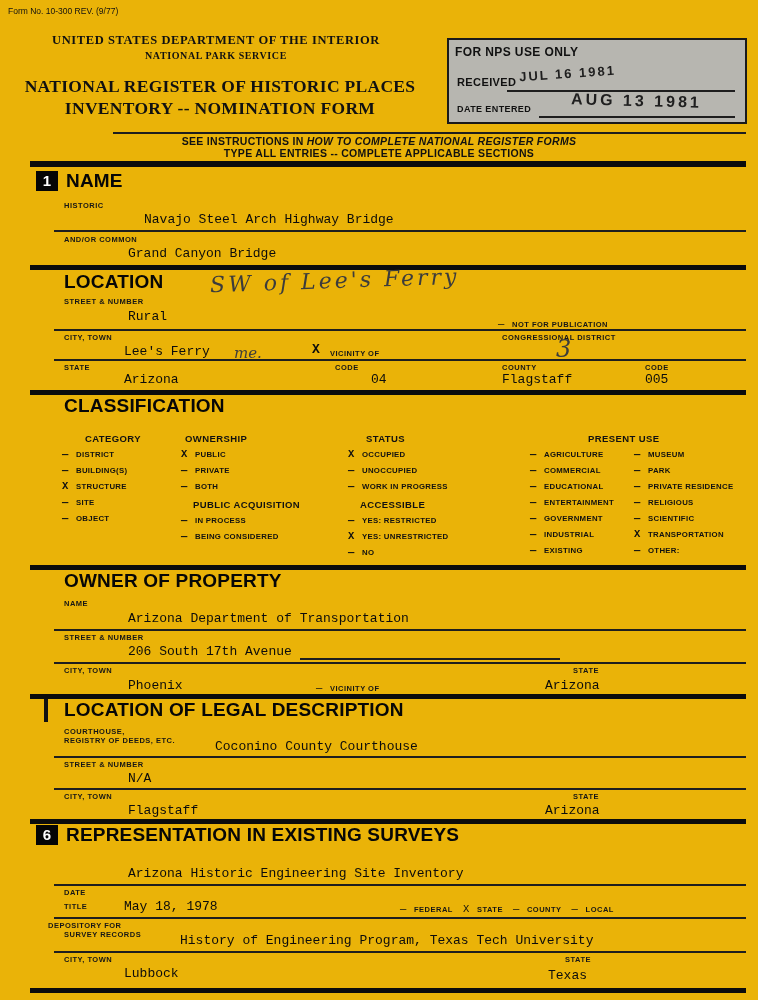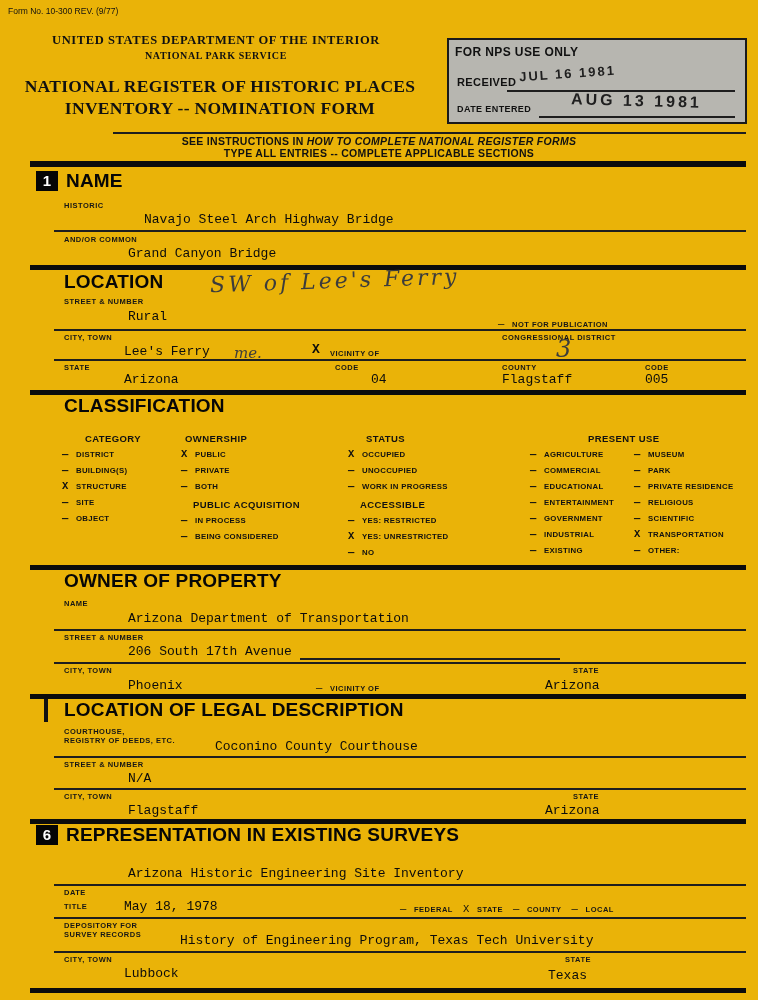--- a/index.html
+++ b/index.html
@@ -306,21 +306,21 @@
         <span class="mk">—</span>
         <span class="lbl">COUNTY</span>
       </span>
     <span class="inline-mark">
         <span class="mk">—</span>
         <span class="lbl">LOCAL</span>
       </span>
   </div>
   <div class="abs line" style="left:54px;top:917px;width:692px;"></div>
 
-  <div class="abs lbl" style="left:64px;top:921px;">DEPOSITORY FOR</div>
+  <div class="abs lbl" style="left:48px;top:921px;">DEPOSITORY FOR</div>
   <div class="abs lbl" style="left:64px;top:930px;">SURVEY RECORDS</div>
   <div class="abs mono" style="left:180px;top:933px;">History of Engineering Program, Texas Tech University</div>
   <div class="abs line" style="left:54px;top:951px;width:692px;"></div>
 
   <div class="abs lbl" style="left:64px;top:955px;">CITY, TOWN</div>
   <div class="abs mono" style="left:124px;top:966px;">Lubbock</div>
   <div class="abs lbl" style="left:565px;top:955px;">STATE</div>
   <div class="abs mono" style="left:548px;top:968px;">Texas</div>
   <div class="abs bar" style="left:30px;top:988px;width:716px;"></div>
 

